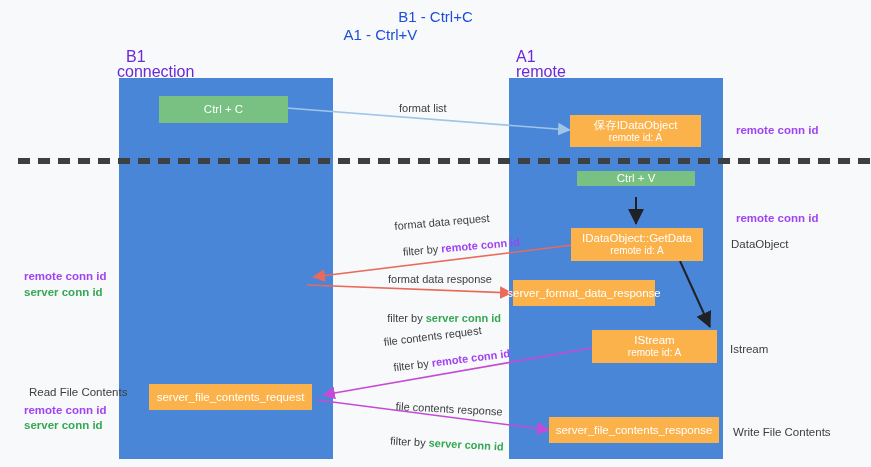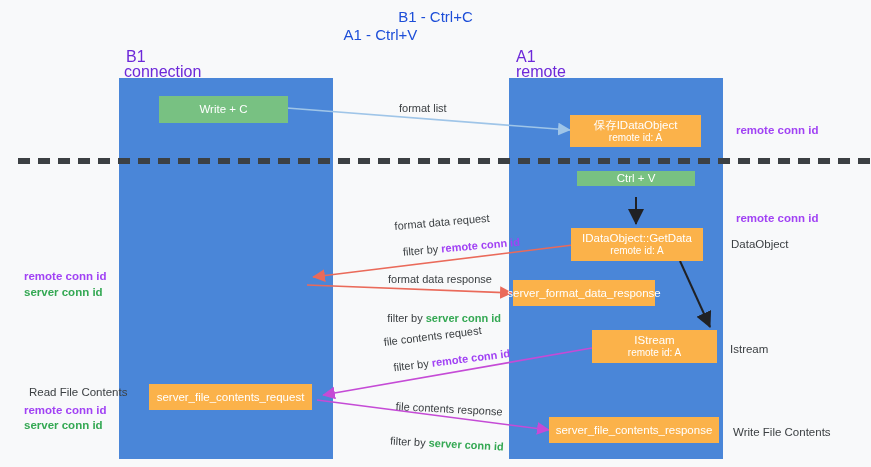--- a/index.html
+++ b/index.html
@@ -51,21 +51,21 @@
 </style>
 </head>
 <body>
 
 <div id="stage">
 
   <div class="txt title" style="left:0;top:8px;width:871px;">B1 - Ctrl+C</div>
   <div class="txt title" style="left:0;top:26px;width:761px;">A1 - Ctrl+V</div>
 
   <div class="txt colhead" style="left:126px;top:47px;width:200px;">B1</div>
-  <div class="txt colhead" style="left:124px;top:62px;width:200px;">connection</div>
+  <div class="txt colhead" style="left:117px;top:62px;width:200px;">connection</div>
   <div class="txt colhead" style="left:516px;top:47px;width:200px;">A1</div>
   <div class="txt colhead" style="left:516px;top:62px;width:200px;">remote</div>
 
   <div class="column" id="col-b1"></div>
   <div class="column" id="col-a1"></div>
 
   <svg id="wires" viewBox="0 0 871 467">
     <defs>
       <marker id="ah-lightblue" markerWidth="9" markerHeight="9" refX="7.5" refY="4" orient="auto">
         <path d="M0,0 L8,4 L0,8 z" fill="#9fc5e8"></path>
@@ -92,21 +92,21 @@
     <line x1="307" y1="285" x2="512" y2="293" stroke="#ea6a5a" stroke-width="1.6" marker-end="url(#ah-red)"></line>
 
     <line x1="592" y1="348" x2="323" y2="395" stroke="#c54bd6" stroke-width="1.6" marker-end="url(#ah-magenta)"></line>
 
     <line x1="317" y1="400" x2="549" y2="430" stroke="#c54bd6" stroke-width="1.6" marker-end="url(#ah-magenta)"></line>
   </svg>
 
   <div id="divider"></div>
 
   <div class="node green" style="left:159px;top:96px;width:129px;height:27px;">
-    <span>Write + C</span>
+    <span>Ctrl + C</span>
   </div>
 
   <div class="node orange" style="left:570px;top:115px;width:131px;height:32px;">
     <span>保存IDataObject</span>
     <span class="l2">remote id: A</span>
   </div>
 
   <div class="node green" style="left:577px;top:171px;width:118px;height:15px;">
     <span>Ctrl + V</span>
   </div>

